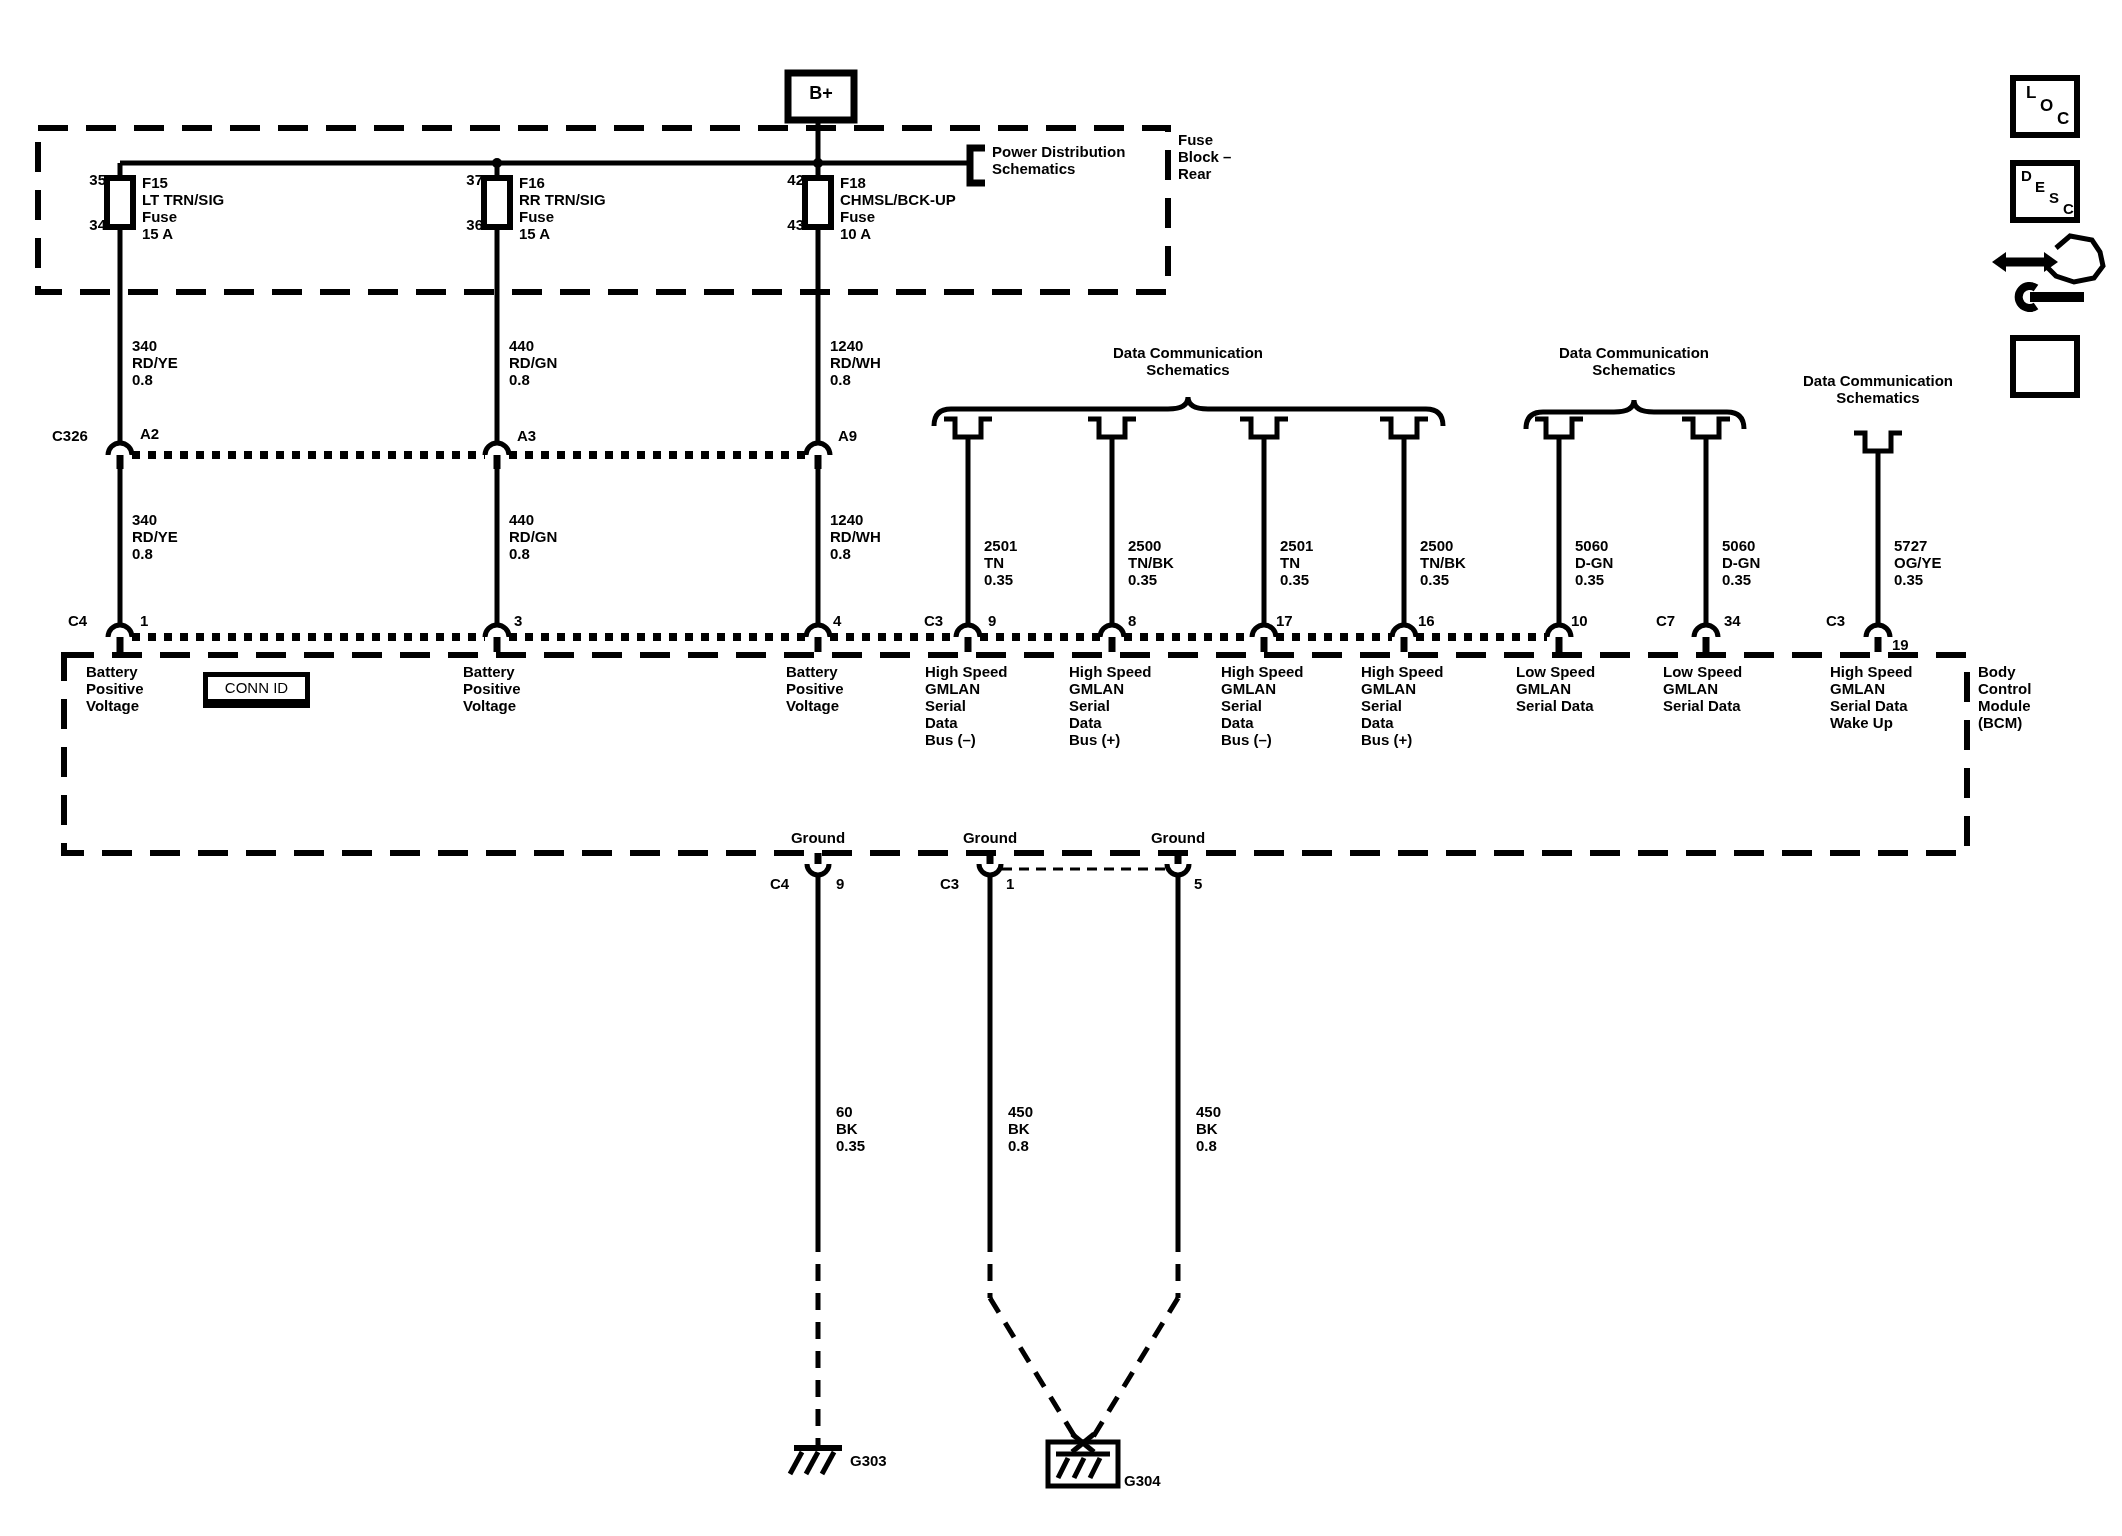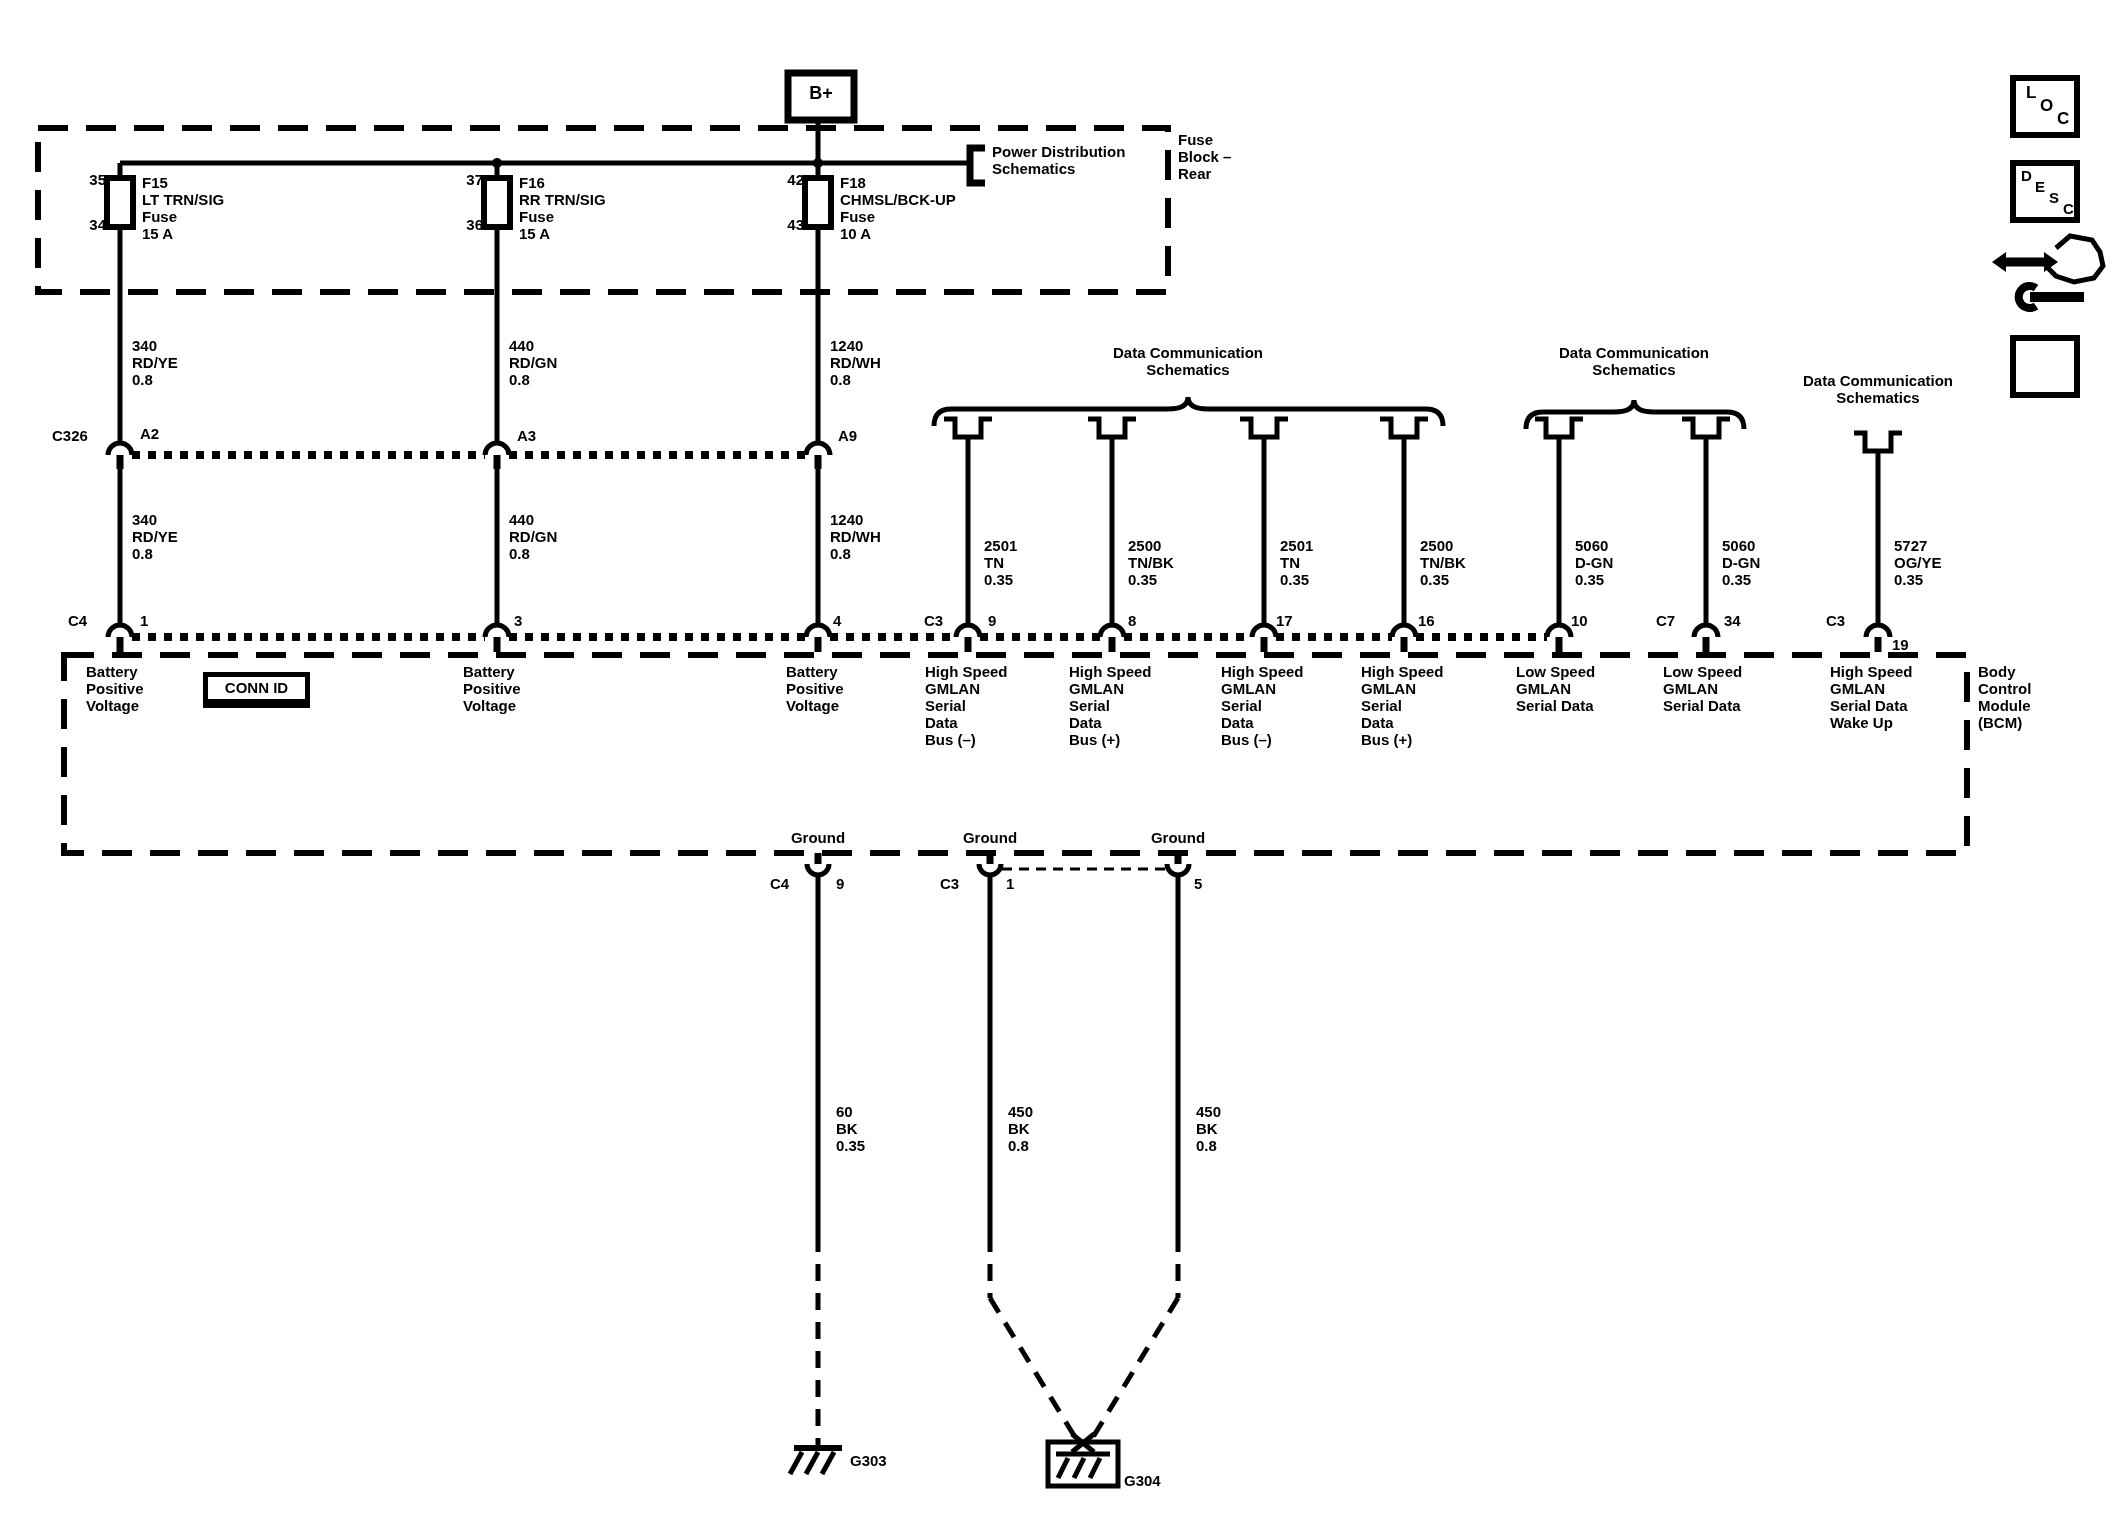--- a/index.html
+++ b/index.html
@@ -11,21 +11,21 @@
   .w6{stroke-width:6;}
   .dash-box{fill:none;stroke:#000;stroke-width:6;stroke-dasharray:30 18;}
   .dot{stroke:#000;stroke-width:8;stroke-dasharray:8 8;fill:none;}
   .dsh{stroke:#000;stroke-width:5;stroke-dasharray:17 12;fill:none;}
   .thin-dsh{stroke:#000;stroke-width:3;stroke-dasharray:10 7;fill:none;}
   .arc{fill:#fff;stroke:#000;stroke-width:5;}
   .lbl{position:absolute;font-weight:bold;font-size:15px;line-height:17px;white-space:nowrap;color:#000;}
   .ctr{text-align:center;}
   .rt{text-align:right;}
   .conn{position:absolute;left:203px;top:672px;width:107px;border:5px solid #000;background:#fff;box-sizing:border-box;}
-  .conn-h{border-bottom:4px solid #000;text-align:center;font-weight:bold;font-size:15px;line-height:22px;}
+  .conn-h{border-bottom:4px solid #000;text-align:center;font-weight:normal;font-size:15px;line-height:22px;}
   .conn-body{padding:2px 0 3px 5px;}
   .conn-r{font-weight:bold;font-size:15px;line-height:19px;white-space:nowrap;}
   .navbox{position:absolute;width:70px;height:63px;border:6px solid #000;box-sizing:border-box;background:#fff;}
   .navbox span{position:absolute;font-weight:bold;color:#000;}
 </style>
 </head>
 <body>
 
 <div class="stage">
 

